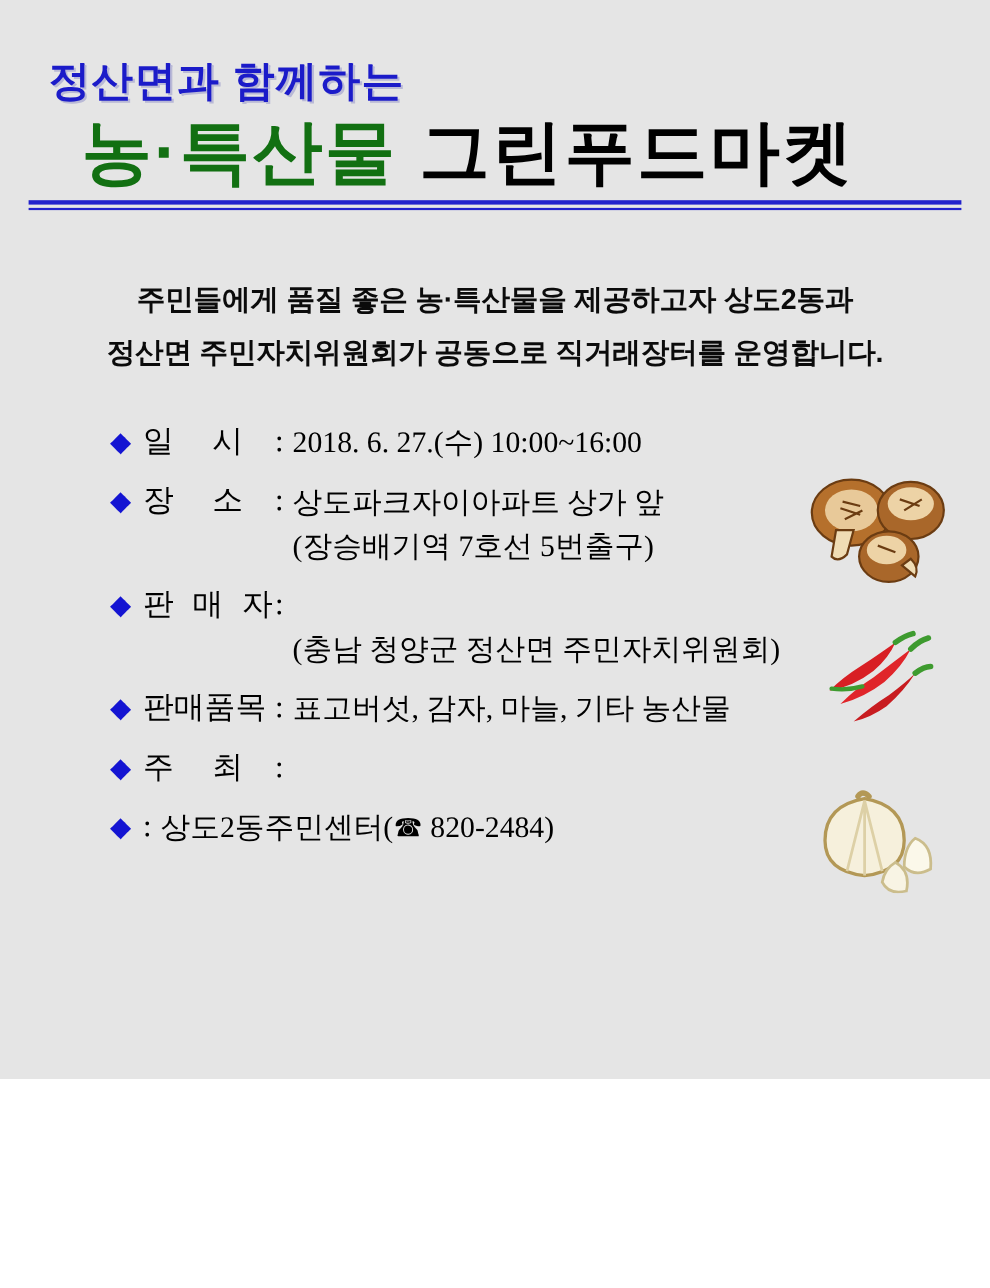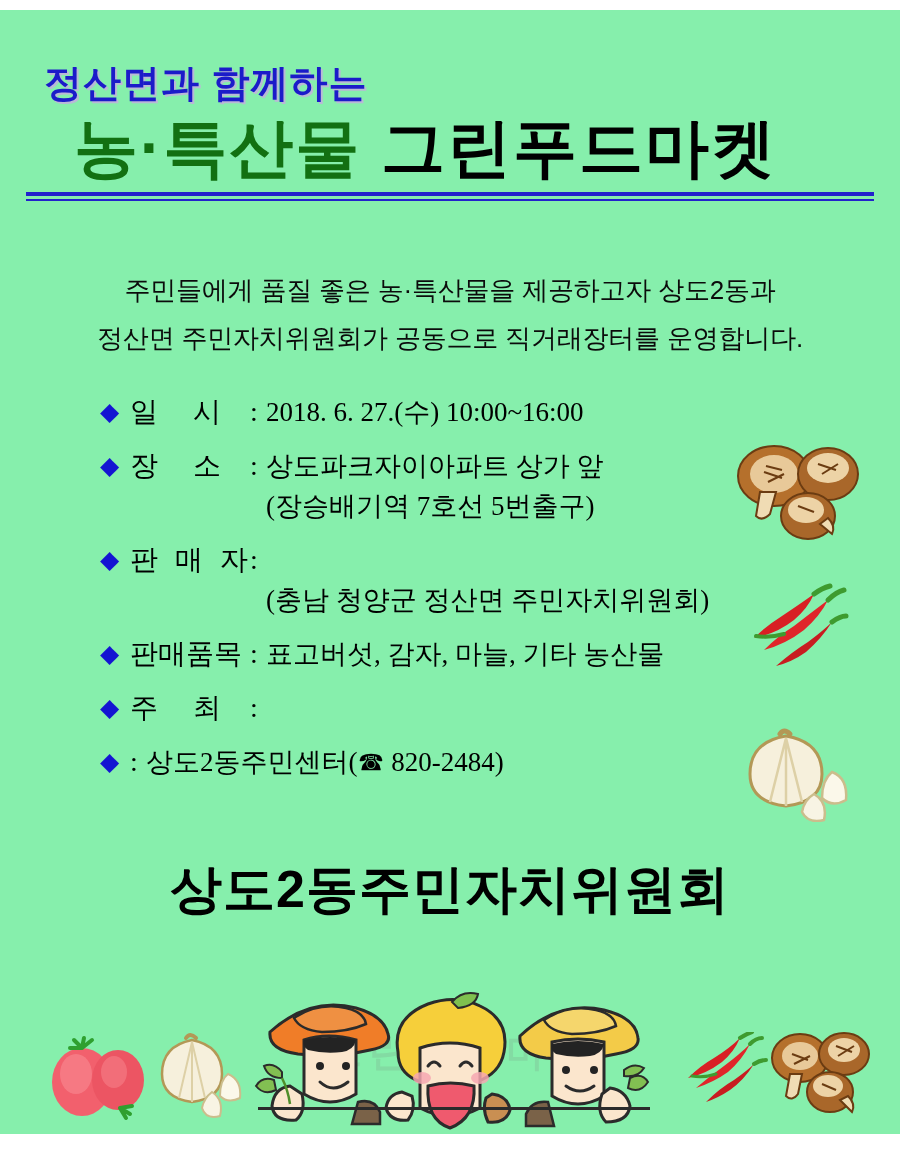--- a/index.html
+++ b/index.html
@@ -8,23 +8,23 @@
     padding: 0;
     background: #ffffff;
   }
   body {
     font-family: "Liberation Serif", "DejaVu Serif", serif;
     color: #000000;
   }
   .poster {
     position: relative;
     width: 900px;
-    height: 1124px;
-    margin: 10px auto;
-    background: #86efac;
+    height: 981px;
+    margin: 0 auto;
+    background: #e5e5e5;
     overflow: hidden;
   }
 
   
   .header {
     position: absolute;
     left: 0;
     top: 0;
     width: 900px;
   }
@@ -66,25 +66,25 @@
   .rule-gap { height: 3px; }
   .rule-thin {
     height: 2px;
     background: #2222cc;
   }
 
   
   .intro {
     position: absolute;
     left: 48px;
-    top: 256px;
+    top: 248px;
     width: 804px;
     text-align: center;
     font-family: "Liberation Sans", "DejaVu Sans", sans-serif;
-    font-weight: normal;
+    font-weight: bold;
     font-size: 26px;
     line-height: 1.85;
     color: #0b0b0b;
     letter-spacing: -0.2px;
   }
 
   
   .details {
     position: absolute;
     left: 100px;
@@ -261,21 +261,20 @@
     <div>
       <div class="row">
         <span class="bullet">◆</span>
         <span class="colon">:</span>
         <span class="value">상도2동주민센터(☎ 820-2484)</span>
       </div>
     </div>
 
   </div>
 
-  <div class="org">상도2동주민자치위원회</div>
 
   <div class="art art-mushroom-right">
     <svg width="140" height="110" viewBox="0 0 140 110">
       <ellipse cx="42" cy="42" rx="36" ry="30" fill="#b5702c" stroke="#6b3c12" stroke-width="2"></ellipse>
       <ellipse cx="42" cy="40" rx="24" ry="19" fill="#e8c999"></ellipse>
       <path d="M32 38 L50 44 M36 48 L52 40 M34 32 L50 36" stroke="#6b3c12" stroke-width="2" fill="none"></path>
       <path d="M28 58 L24 82 Q30 88 38 80 L44 58 Z" fill="#f0dcb4" stroke="#6b3c12" stroke-width="2"></path>
       <ellipse cx="96" cy="40" rx="30" ry="26" fill="#a9672a" stroke="#6b3c12" stroke-width="2"></ellipse>
       <ellipse cx="96" cy="34" rx="21" ry="15" fill="#edd3a6"></ellipse>
       <path d="M86 30 L104 36 M90 40 L106 30" stroke="#6b3c12" stroke-width="2" fill="none"></path>

